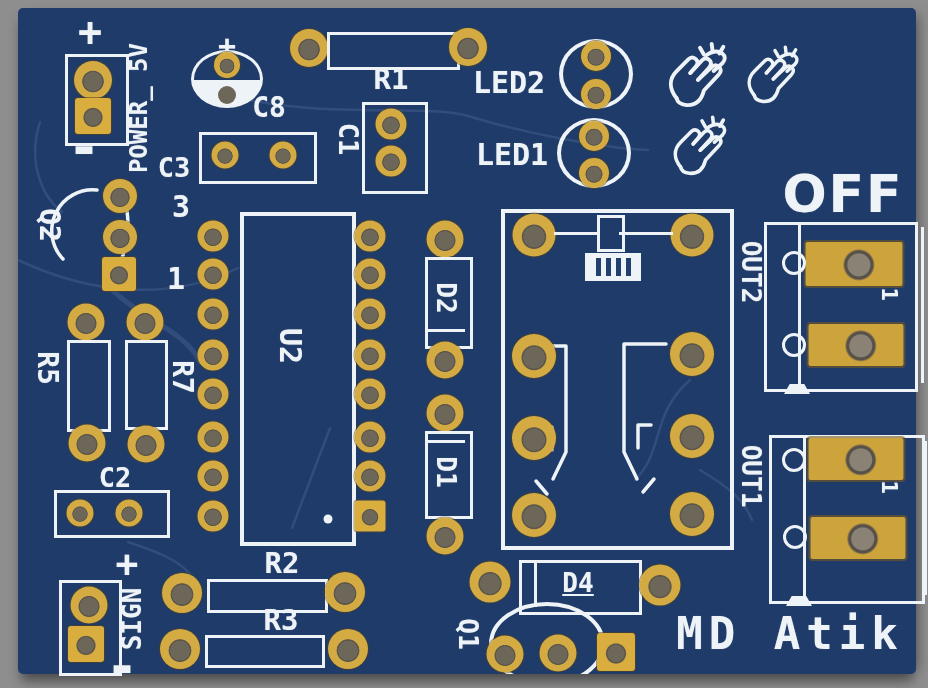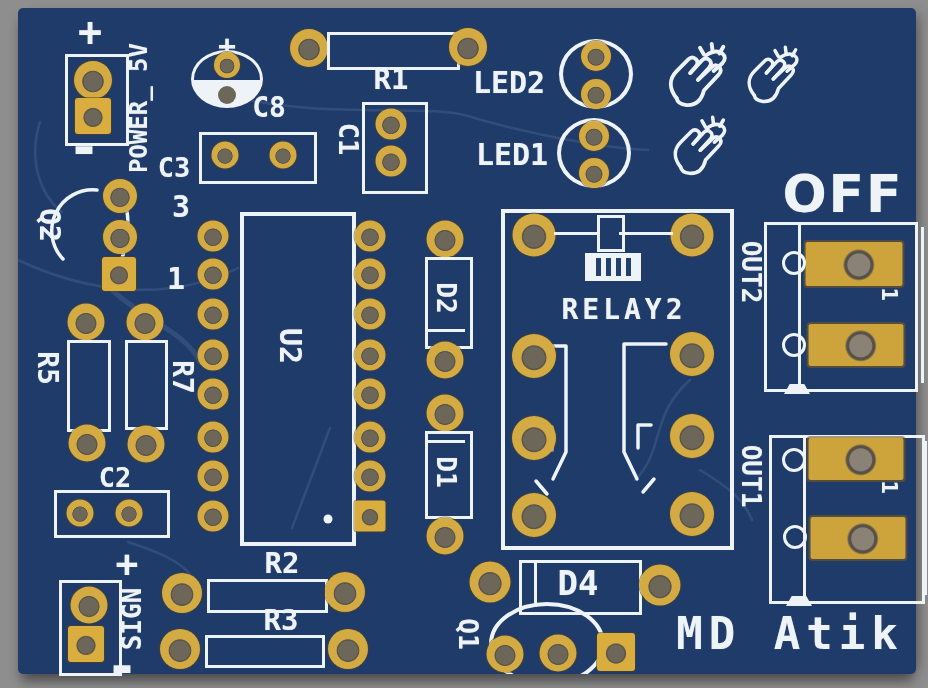--- a/index.html
+++ b/index.html
@@ -185,21 +185,20 @@
   <span class="st v90" style="left:428px;top:464px;font-size:26px;">D1</span>
   <div class="p" style="left:427px;top:528px;width:37px;height:37px;"></div>
 
   <div class="sr4" style="left:483px;top:201px;width:225px;height:333px;"></div>
   <div class="p" style="left:516px;top:227px;width:43px;height:43px;"></div>
   <div class="p" style="left:674px;top:227px;width:43px;height:43px;"></div>
   <div class="bar" style="left:536px;top:224px;width:45px;height:3px;"></div>
   <div class="bar" style="left:601px;top:224px;width:54px;height:3px;"></div>
   <div class="sr" style="left:579px;top:207px;width:22px;height:31px;"></div>
   <div class="hatch" style="left:567px;top:245px;width:52px;height:24px;"></div>
-  <span class="st" style="left:606px;top:302px;font-size:28px;letter-spacing:4px;">RELAY2</span>
   <div class="p" style="left:516px;top:348px;width:44px;height:44px;"></div>
   <div class="p" style="left:516px;top:430px;width:44px;height:44px;"></div>
   <div class="p" style="left:516px;top:507px;width:44px;height:44px;"></div>
   <div class="p" style="left:674px;top:346px;width:44px;height:44px;"></div>
   <div class="p" style="left:674px;top:428px;width:44px;height:44px;"></div>
   <div class="p" style="left:674px;top:506px;width:44px;height:44px;"></div>
 
   <span class="st v90" style="left:733px;top:264px;font-size:26px;">OUT2</span>
   <div class="sr" style="left:746px;top:214px;width:148px;height:164px;"></div>
   <div class="bar" style="left:780px;top:214px;width:3px;height:164px;"></div>
@@ -248,21 +247,21 @@
   <div class="sr" style="left:189px;top:571px;width:115px;height:28px;"></div>
   <div class="p" style="left:327px;top:584px;width:40px;height:40px;"></div>
   <span class="st" style="left:263px;top:612px;font-size:29px;">R3</span>
   <div class="p" style="left:162px;top:641px;width:40px;height:40px;"></div>
   <div class="sr" style="left:187px;top:627px;width:114px;height:27px;"></div>
   <div class="p" style="left:330px;top:641px;width:40px;height:40px;"></div>
 
   <div class="p" style="left:472px;top:574px;width:41px;height:41px;"></div>
   <div class="sr" style="left:501px;top:552px;width:117px;height:49px;"></div>
   <div class="bar" style="left:516px;top:554px;width:3px;height:45px;"></div>
-  <span class="st" style="left:560px;top:575px;font-size:34px;">D4</span>
+  <span class="st" style="left:560px;top:575px;font-size:26px;text-decoration:underline;">D4</span>
   <div class="p" style="left:642px;top:577px;width:41px;height:41px;"></div>
 
   <span class="st v90" style="left:450px;top:626px;font-size:26px;">Q1</span>
   <div class="p" style="left:487px;top:646px;width:37px;height:37px;"></div>
   <div class="p" style="left:540px;top:645px;width:37px;height:37px;"></div>
   <div class="ps" style="left:598px;top:644px;width:38px;height:38px;"></div>
 
   <span class="st" style="left:772px;top:626px;font-size:44px;letter-spacing:6px;">MD Atik</span>
 
 </div>

